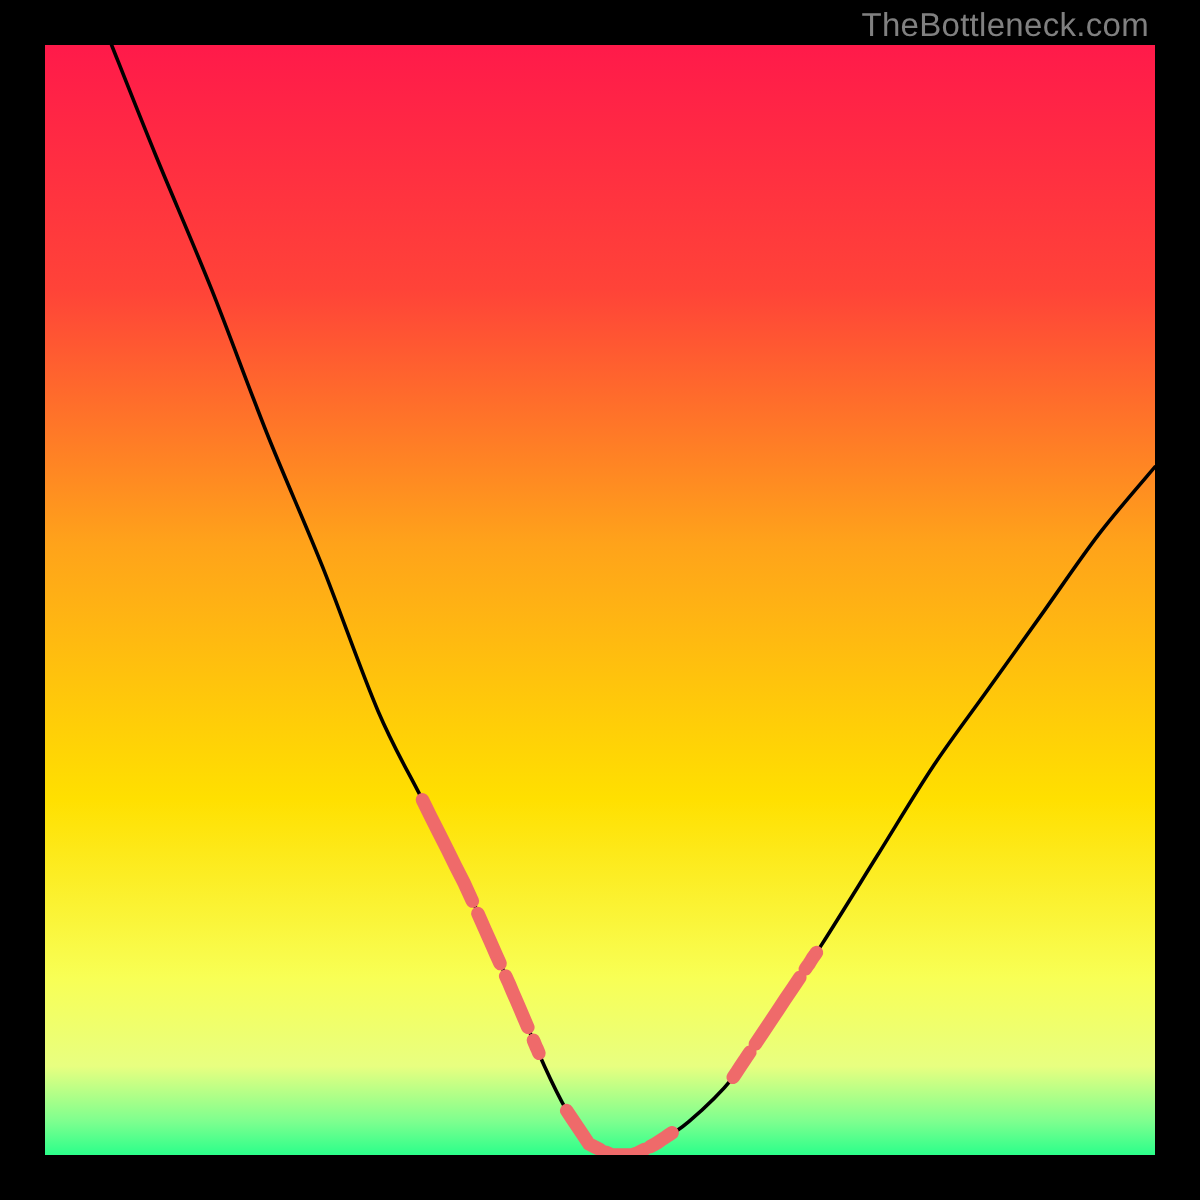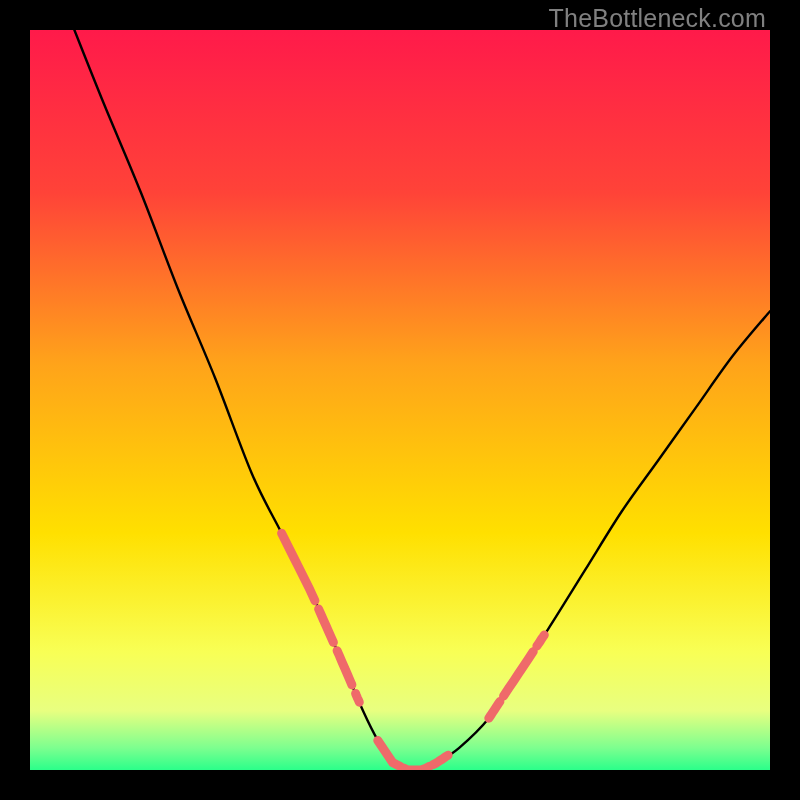--- a/index.html
+++ b/index.html
@@ -30,21 +30,21 @@
     left: 0;
     top: 0;
     width: 100%;
     height: 100%;
   }
   .watermark {
     position: absolute;
     top: 4px;
     right: 34px;
     color: #808080;
-    font-size: 25px;
+    font-size: 22px;
     font-weight: 500;
     letter-spacing: 0.2px;
     user-select: none;
     text-align: center;
   }
   svg.curve {
     position: absolute;
     left: 0;
     top: 0;
     width: 100%;

